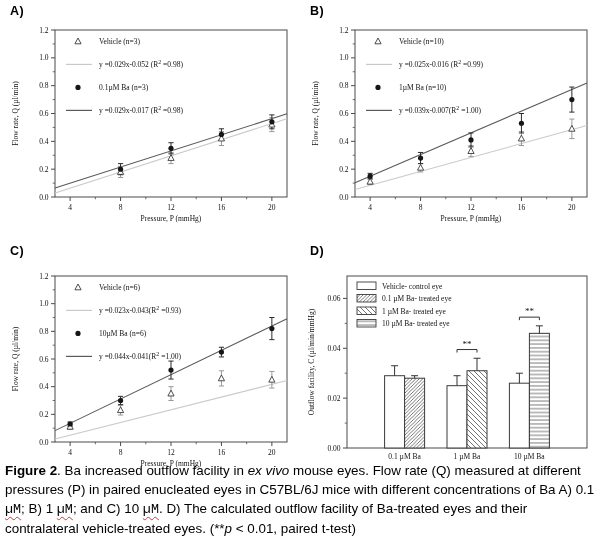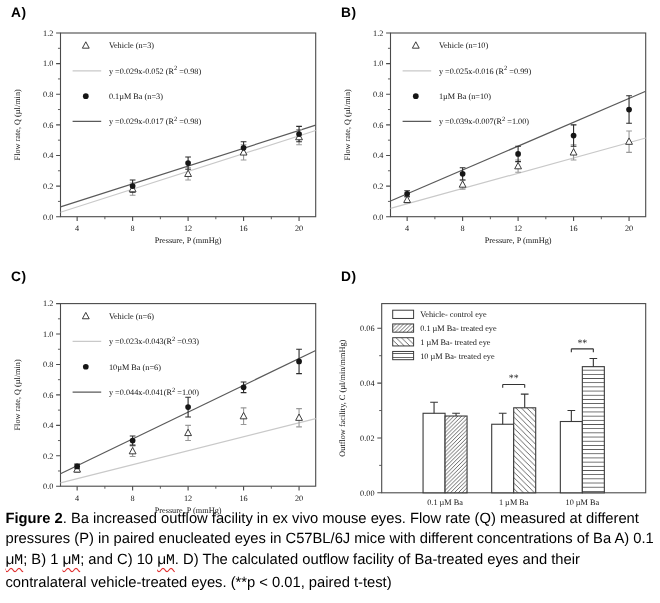--- a/index.html
+++ b/index.html
@@ -14,21 +14,21 @@
   #panelD{left:300px;top:232px;height:236px;}
   svg.chart{position:absolute;left:0;top:0;display:block;}
   .plabel{position:absolute;font-weight:bold;font-size:12.5px;color:#000;letter-spacing:0.5px;}
   .row1 .plabel{left:10px;top:4px;}
   .row2 .plabel{left:10px;top:12px;}
   .caption{
     position:absolute;left:5px;top:462px;width:590px;
     font-size:13.4px;line-height:18.9px;color:#000;
   }
   .seg-bold{font-weight:bold;}
-  .seg-italic{}
+  .seg-italic{font-style:italic;}
   .seg-misspelled{
     text-decoration:underline wavy #e03131;
     text-decoration-thickness:1px;
     text-underline-offset:2.5px;
     font-family:Liberation Mono, monospace;
   }
 </style>
 </head>
 <body>
 

